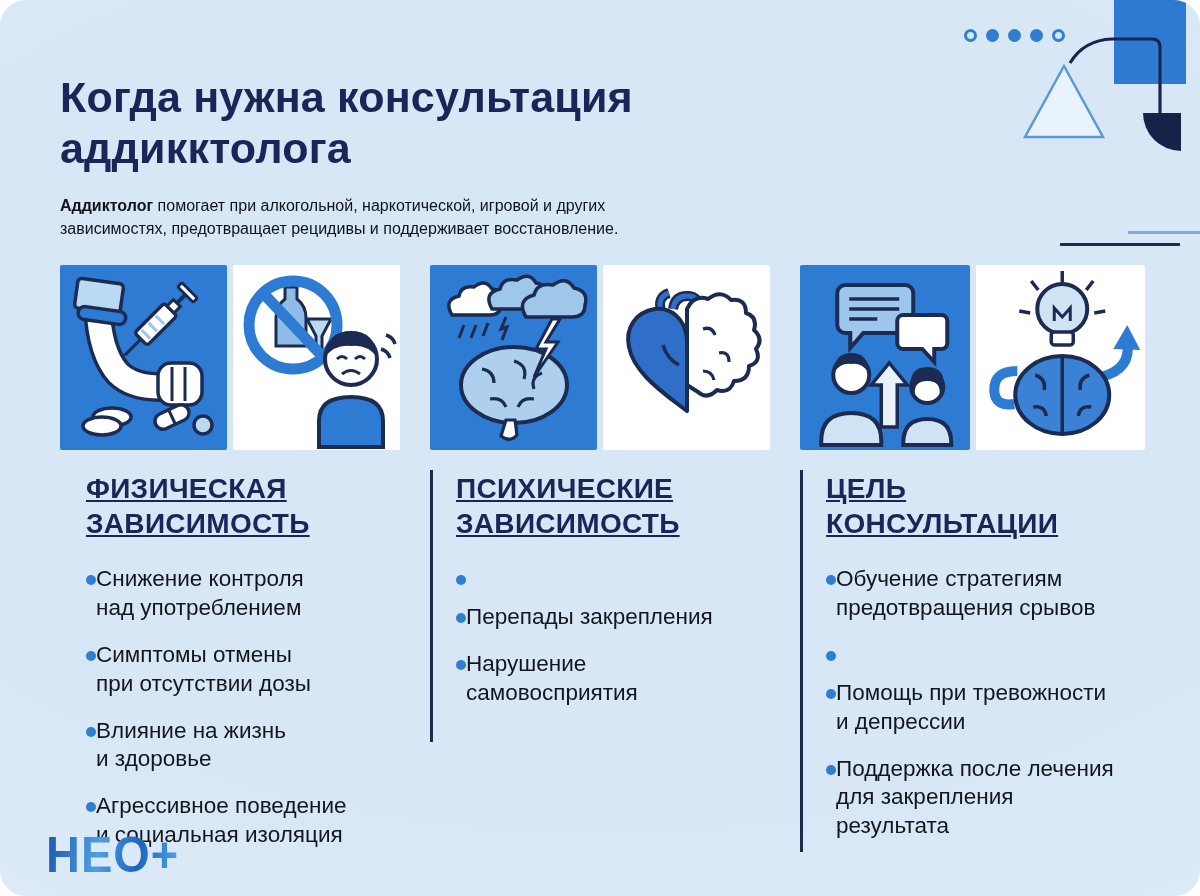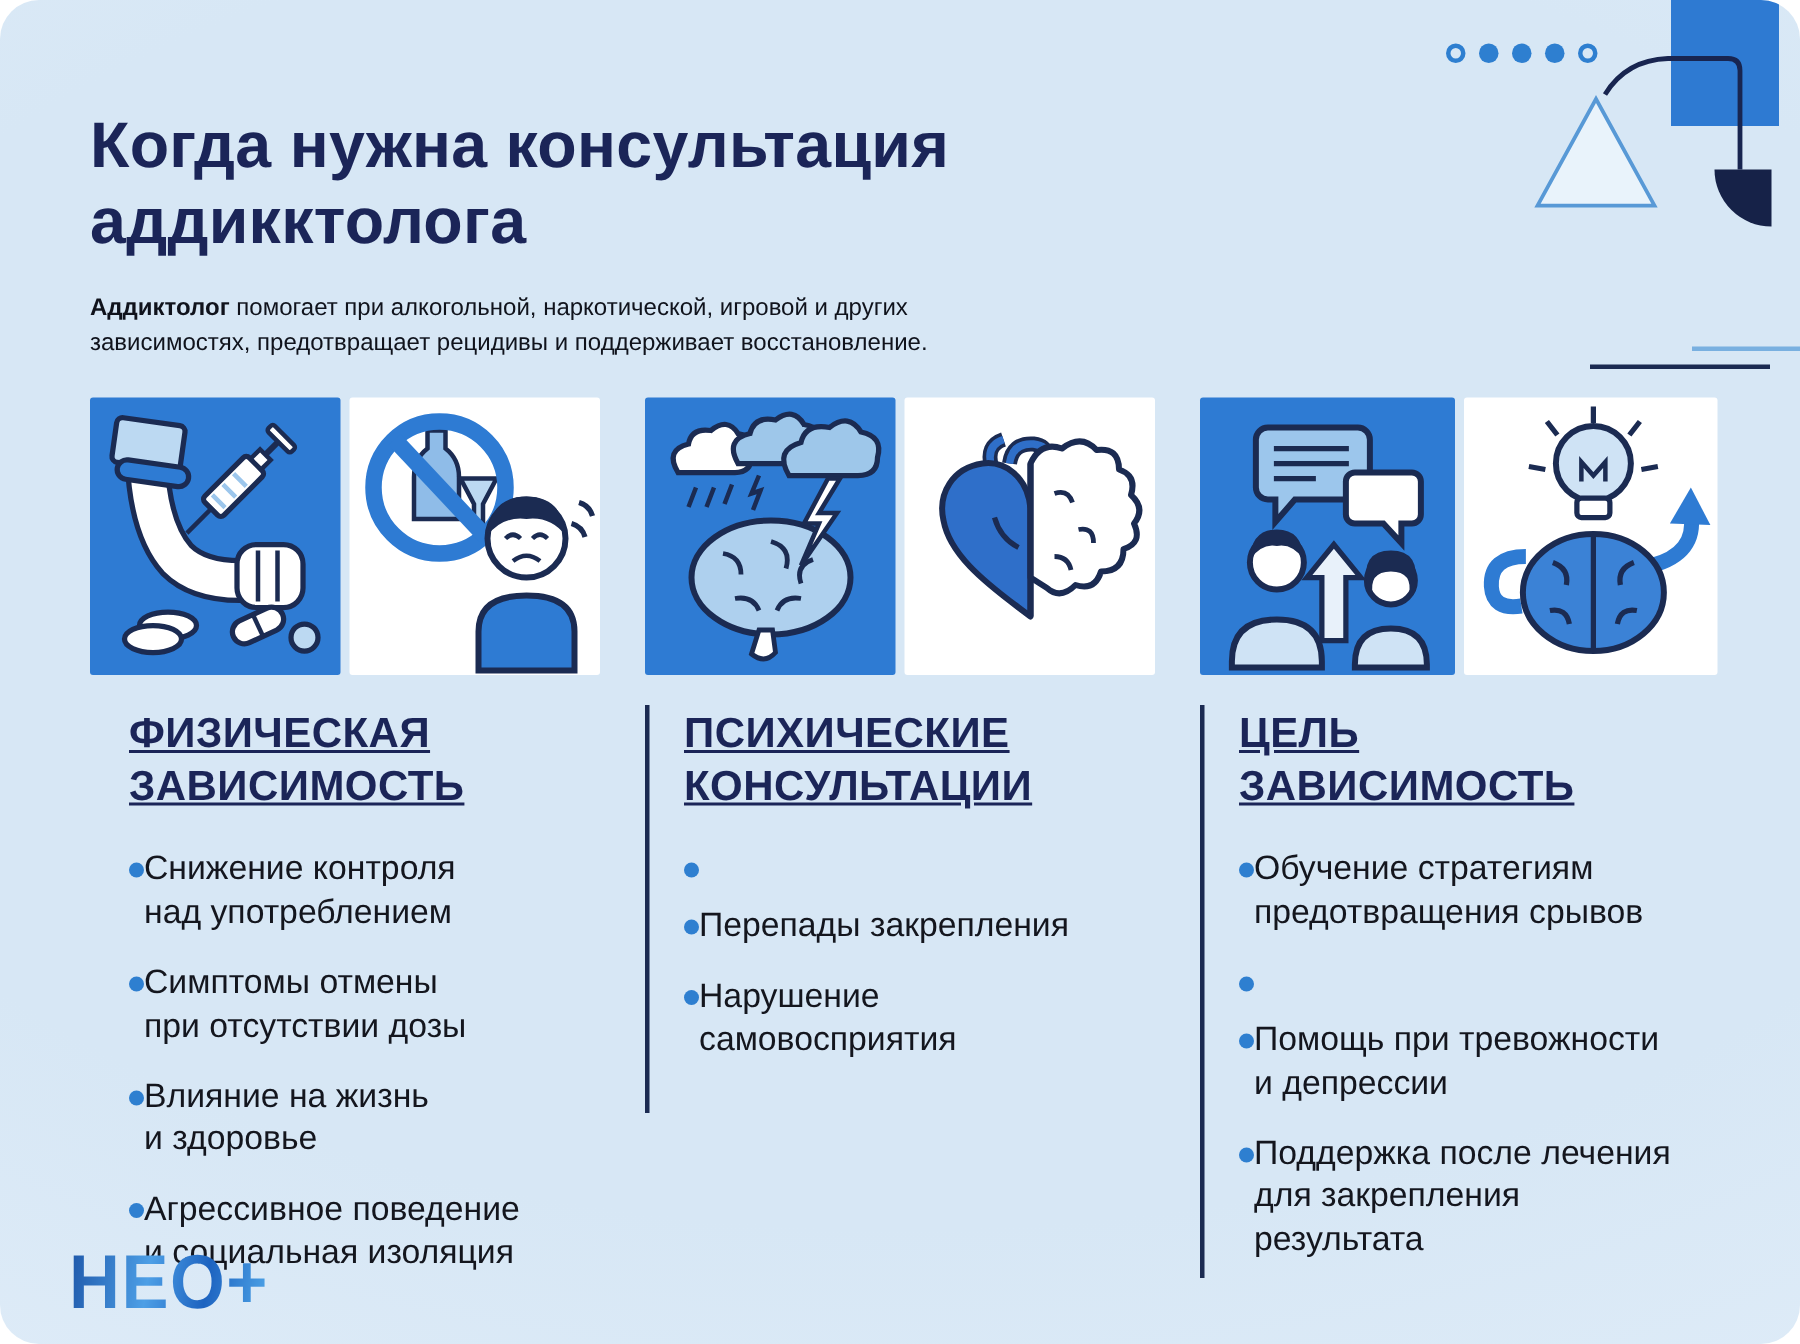--- a/index.html
+++ b/index.html
@@ -191,21 +191,21 @@
             <path d="M84,74 C82,52 66,42 52,44 C32,47 22,64 26,82 C30,104 52,122 76,140 L84,146 Z" fill="#2f6fc9" stroke="#1b2b52" stroke-width="4" stroke-linejoin="round"></path>
             <path d="M60,80 q4,14 16,20" fill="none" stroke="#1b2b52" stroke-width="3.5"></path>
             <path d="M84,44 q7,-15 21,-10 q13,-10 23,1 q15,-2 15,13 q12,4 8,17 q10,9 2,19 q6,13 -7,17 q0,15 -15,15 q-4,13 -17,9 q-10,10 -19,2 L84,120 Z" fill="#ffffff" stroke="#1b2b52" stroke-width="4" stroke-linejoin="round"></path>
             <path d="M84,44 V146" stroke="#1b2b52" stroke-width="4"></path>
             <path d="M100,64 q9,-3 12,6 M116,88 q10,-2 10,9 M100,106 q9,0 11,9" fill="none" stroke="#1b2b52" stroke-width="3.2"></path>
           </svg>
         </div>
       </div>
       <div class="textblock">
         <h2>ПСИХИЧЕСКИЕ
-КОНСУЛЬТАЦИИ</h2>
+ЗАВИСИМОСТЬ</h2>
         <ul>
             <li>
               <span class="dotb"></span>
             </li>
             <li>
               <span class="dotb"></span>
               <span class="txt">Перепады закрепления</span>
             </li>
             <li>
               <span class="dotb"></span>
@@ -244,21 +244,21 @@
             <path d="M40,106 q-24,0 -23,20 q1,16 20,13" fill="none" stroke="#2e7bd3" stroke-width="10"></path>
             <path d="M124,112 q30,-8 26,-34" fill="none" stroke="#2e7bd3" stroke-width="10"></path>
             <polygon points="136,84 150,60 163,85" fill="#2e7bd3"></polygon>
             <ellipse cx="85" cy="130" rx="47" ry="39" fill="#3b82d6" stroke="#1b2b52" stroke-width="4"></ellipse>
             <path d="M85,91 v78 M58,110 q11,4 9,15 M112,110 q-11,4 -9,15 M56,142 q11,-2 13,9 M114,142 q-11,-2 -13,9" stroke="#1b2b52" stroke-width="3.5" fill="none"></path>
           </svg>
         </div>
       </div>
       <div class="textblock">
         <h2>ЦЕЛЬ
-ЗАВИСИМОСТЬ</h2>
+КОНСУЛЬТАЦИИ</h2>
         <ul>
             <li>
               <span class="dotb"></span>
               <span class="txt">Обучение стратегиям
 предотвращения срывов</span>
             </li>
             <li>
               <span class="dotb"></span>
             </li>
             <li>

